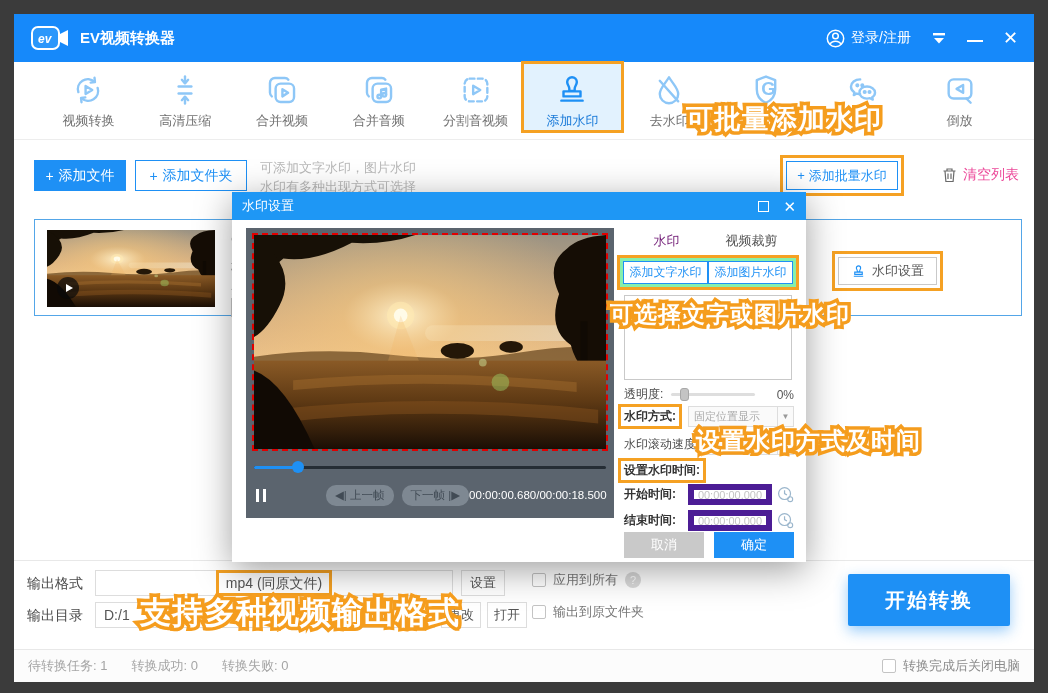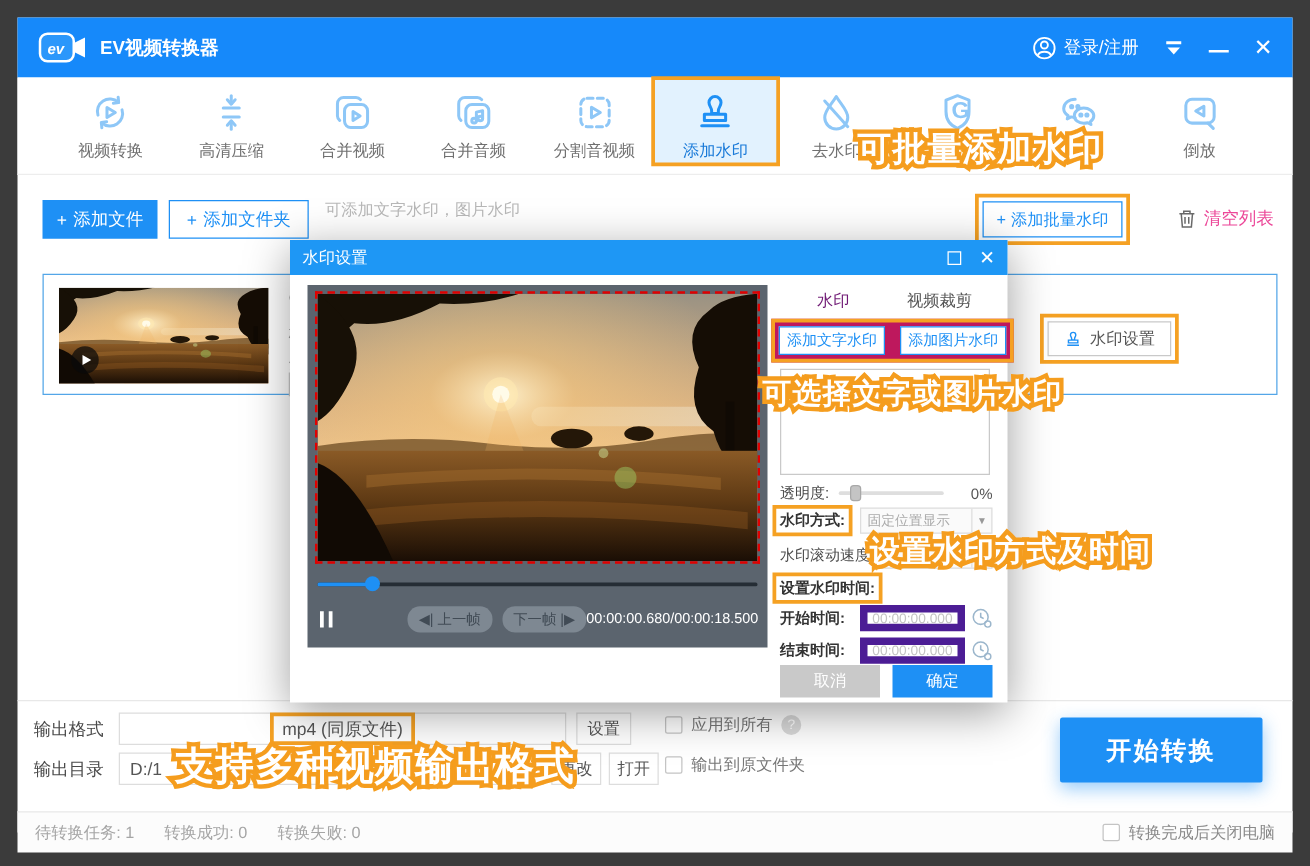--- a/index.html
+++ b/index.html
@@ -67,21 +67,21 @@
   .pc-stop { width:11px; height:11px; background:#fff; margin-left:16px; cursor:pointer; }
   .pc-vol { margin-left:16px; cursor:pointer; }
   .pill { background:#7e8892; color:#414b55; font-size:11.5px; border-radius:10px; padding:3px 9px; white-space:nowrap; cursor:pointer; }
   .pill.first { margin-left:28px; }
   .pill + .pill { margin-left:8px; }
   .ptime { margin-left:auto; color:#fff; font-size:11.5px; white-space:nowrap; }
 
   .rpanel-tabs { position:absolute; left:392px; top:40px; width:170px; display:flex; }
   .rtab { flex:1; text-align:center; font-size:13px; color:#555; padding-bottom:6px; cursor:pointer; }
   .rtab.active { color:#701a75; border-bottom:2px solid #a21caf; }
-  .addbtn-ring { position:absolute; left:385px; top:63px; border:3px solid #f5a123; padding:3px; display:flex; gap:12px; background:#be185d; }
+  .addbtn-ring { position:absolute; left:385px; top:63px; border:3px solid #f5a123; padding:3px; display:flex; gap:0; background:#86efac; }
   .btn-addwm { width:85px; height:23px; border:1px solid #1e90f5; color:#1e90f5; background:#fff; font-size:12px; display:flex; align-items:center; justify-content:center; cursor:pointer; white-space:nowrap; }
   .wmlist { position:absolute; left:392px; top:103px; width:168px; height:85px; border:1px solid #c9c9c9; background:#fff; }
 
   .prow { position:absolute; left:392px; width:170px; display:flex; align-items:center; }
   .plabel { font-size:12px; color:#4a4a4a; white-space:nowrap; }
   .plabel.bold { font-weight:bold; color:#333; }
   .ring-label { border:3px solid #f5a123; padding:1px 3px; margin-left:-6px; background:#fff; }
   .oslider { position:relative; width:84px; height:15px; margin-left:8px; cursor:pointer; }
   .otrack { position:absolute; left:0; right:0; top:6px; height:3px; background:#dedede; border-radius:2px; }
   .ohandle { position:absolute; left:9px; top:1px; width:9px; height:13px; background:#c4c4c4; border:1px solid #a8a8a8; border-radius:3px; }
@@ -285,20 +285,21 @@
     <div class="btn-addfile">
       <span>+</span>
       <span>添加文件</span>
     </div>
     <div class="btn-addfolder">
       <span>+</span>
       <span>添加文件夹</span>
     </div>
     <div class="hint">
       <div>可添加文字水印，图片水印</div>
+      <div>水印有多种出现方式可选择</div>
     </div>
     <div class="batch-ring">
       <div class="btn-batch">
         <span>+</span>
         <span>添加批量水印</span>
       </div>
     </div>
     <div class="clear-list">
       <svg width="15" height="16" viewBox="0 0 15 16">
         <path d="M1.5 4 H13.5 M5 4 V2 H10 V4 M3 4 L3.9 14.5 H11.1 L12 4 M6 6.5 V12 M9 6.5 V12" fill="none" stroke="#6a6a6a" stroke-width="1.2"></path>

